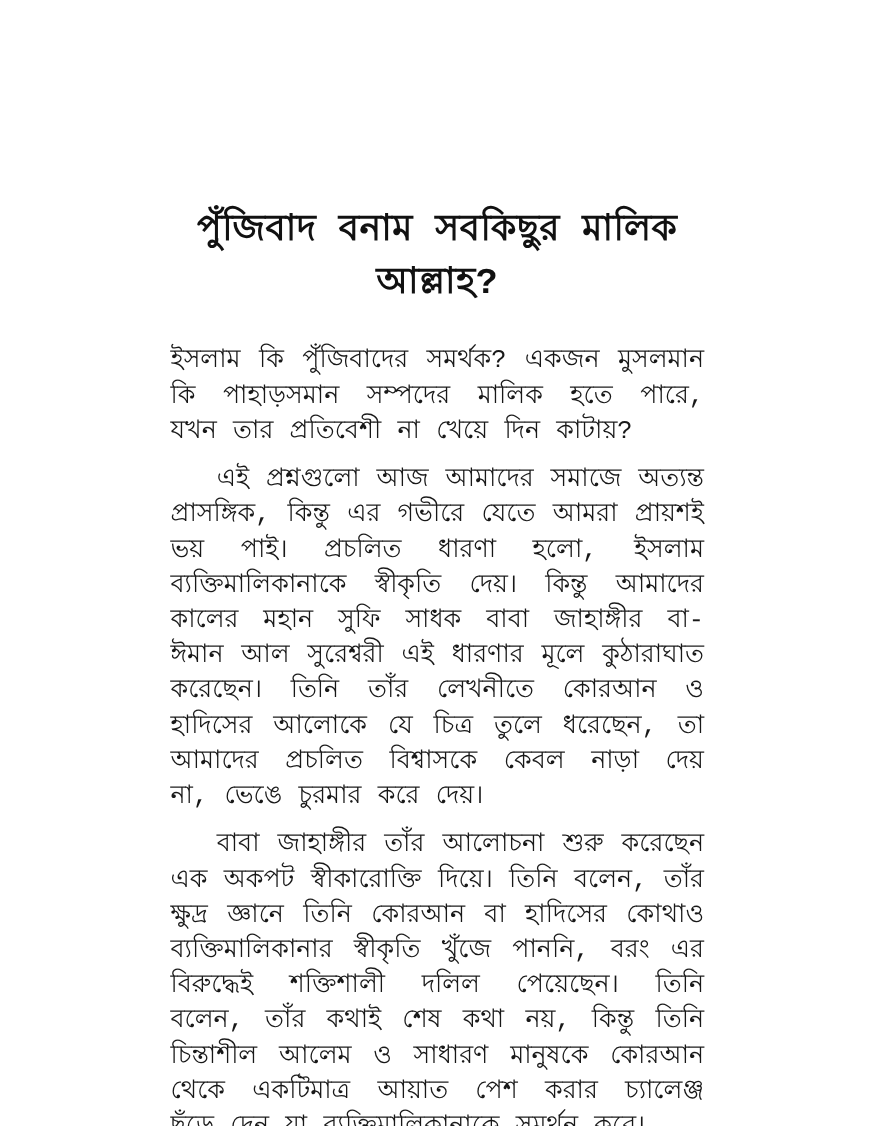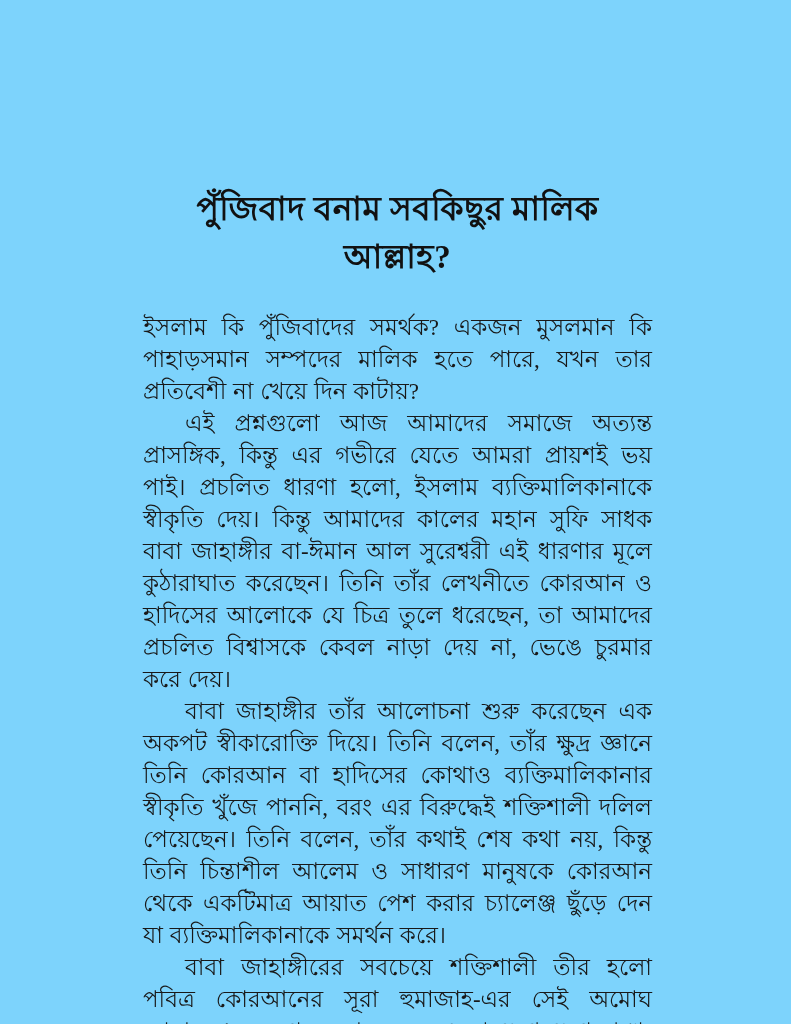--- a/index.html
+++ b/index.html
@@ -5,23 +5,23 @@
   html, body {
     margin: 0;
     padding: 0;
     background: #e8e8e8;
   }
   .page {
     position: relative;
     width: 791px;
     height: 1024px;
     margin: 0 auto;
-    background: #7dd3fc;
+    background: #ffffff;
     overflow: hidden;
-    font-family: Liberation Serif, serif;
+    font-family: Liberation Mono, monospace;
     color: #141414;
   }
   .content {
     position: absolute;
     left: 143px;
     top: 186px;
     width: 509px;
   }
   .chapter-title {
     font-size: 33px;
@@ -30,21 +30,21 @@
     text-align: center;
     margin: 0 0 30px 0;
     color: #111111;
     letter-spacing: 0.5px;
   }
   .para {
     font-size: 23px;
     line-height: 32px;
     text-align: justify;
     text-justify: inter-word;
-    margin: 0;
+    margin: 12px;
     color: #181818;
     word-spacing: 1px;
   }
   .para.indent {
     text-indent: 42px;
   }
 </style>
 </head>
 <body>
 

